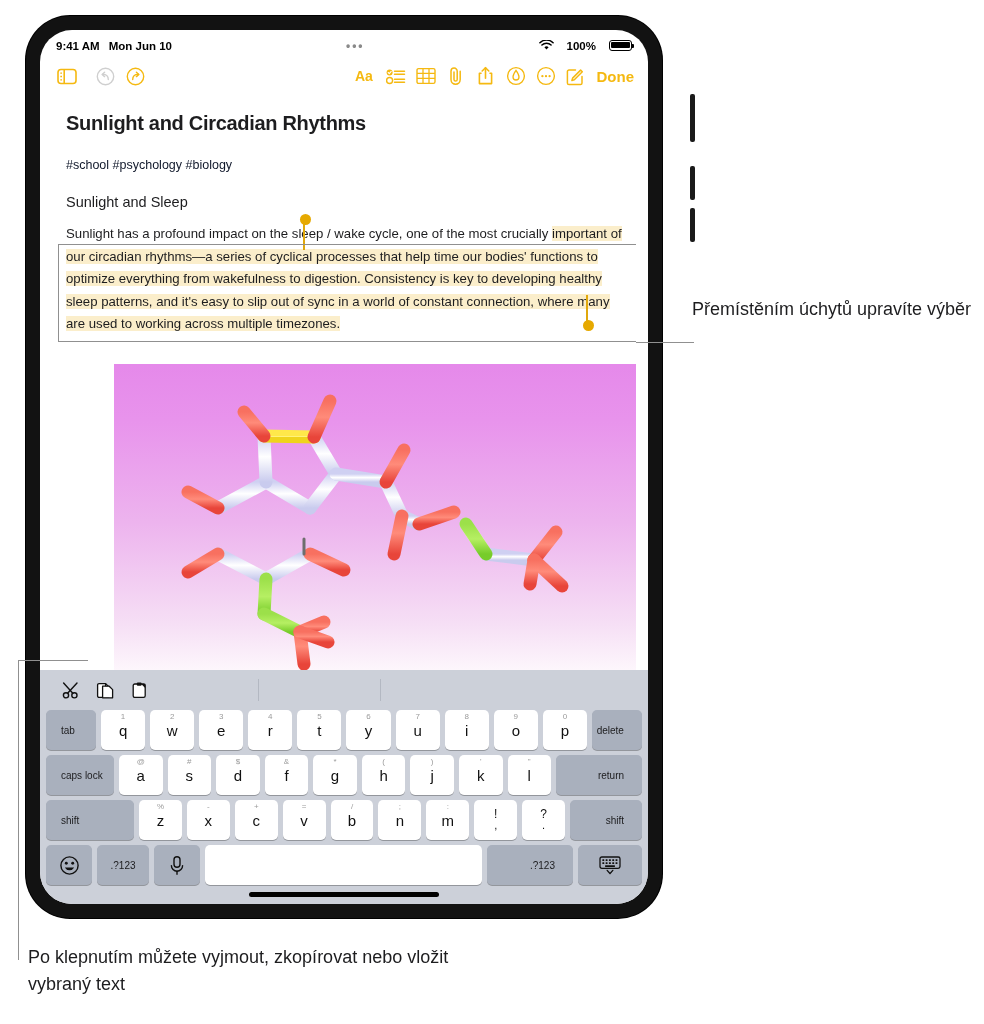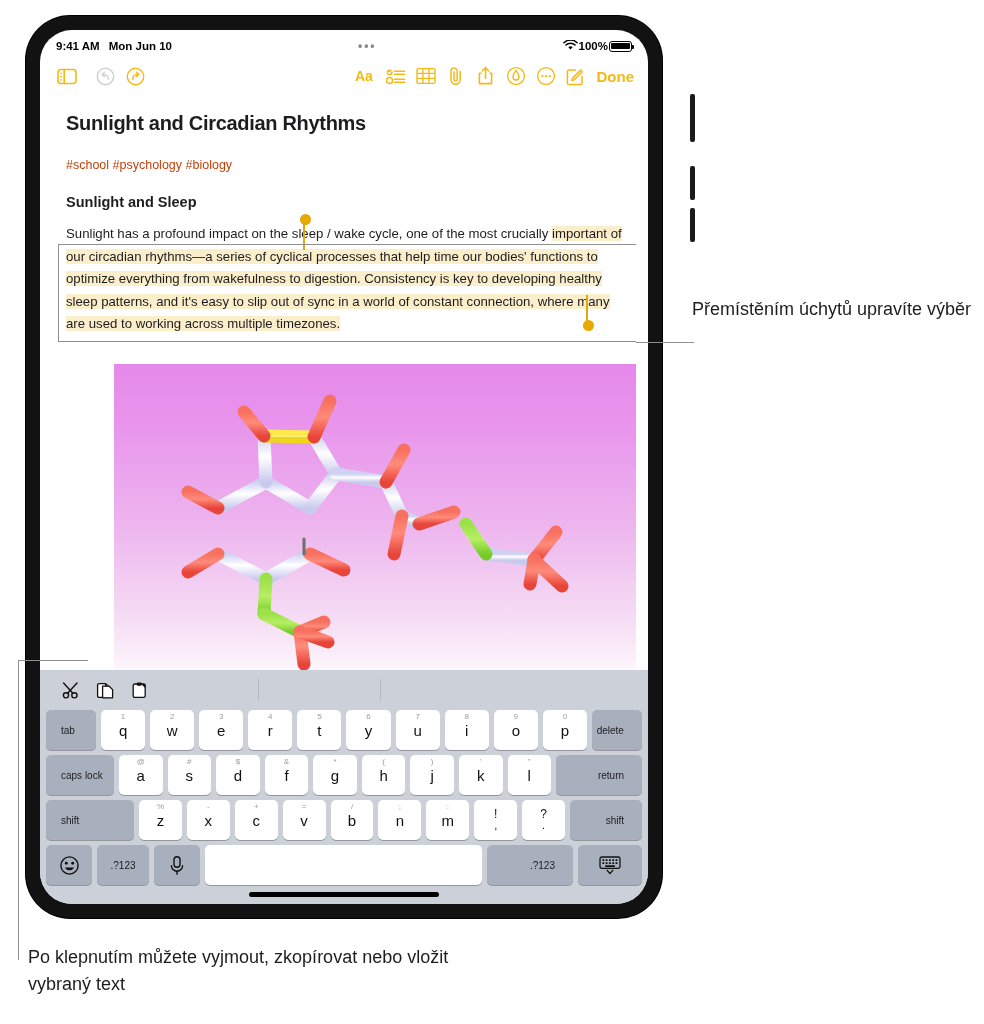--- a/index.html
+++ b/index.html
@@ -50,21 +50,21 @@
   .statusbar {
     position: absolute; left: 0; top: 0;
     width: 608px; height: 26px;
     display: flex; align-items: center;
     padding: 16px 16px;
     font-size: 11.5px; font-weight: bold; color: #000;
   }
   .sb-left { display: flex; gap: 9px; align-items: center; }
   .sb-center { flex: 1; display: flex; justify-content: center; align-items: center; }
   .sb-dots { letter-spacing: 2px; color: #8a8a8a; font-size: 12px; line-height: 0.4; }
-  .sb-right { display: flex; gap: 1px; align-items: center; }
+  .sb-right { display: flex; gap: 13px; align-items: flex-start; }
   .wifi-ico { display: inline-block; }
   .battery {
     width: 23px; height: 11px;
     border: 1.3px solid #000; border-radius: 3px;
     position: relative; padding: 1.2px;
   }
   .battery::after {
     content: ""; position: absolute; right: -3.2px; top: 3px;
     width: 2px; height: 4px; background: #000; border-radius: 0 1px 1px 0;
   }
@@ -98,25 +98,25 @@
     background: #fff;
     padding: 0 18px;
     overflow: hidden;
   }
   .note-title {
     font-size: 20px; font-weight: bold; color: #1d1d1f;
     letter-spacing: -0.3px;
     margin: 16px 0 0 8px;
   }
   .note-tags {
-    font-size: 12.5px; color: #c2410c;
+    font-size: 12.5px; color: #0f172a;
     margin: 23px 0 0 8px;
   }
   .note-h2 {
-    font-size: 14.5px; font-weight: bold; color: #1d1d1f;
+    font-size: 14.5px; font-weight: normal; color: #1d1d1f;
     margin: 22px 0 0 8px;
   }
   .note-p {
     font-size: 13.2px; line-height: 22.5px; color: #1d1d1f;
     margin: 13px 0 0 8px;
     position: relative;
   }
   .sel { background: #fbeecb; }
 
   

